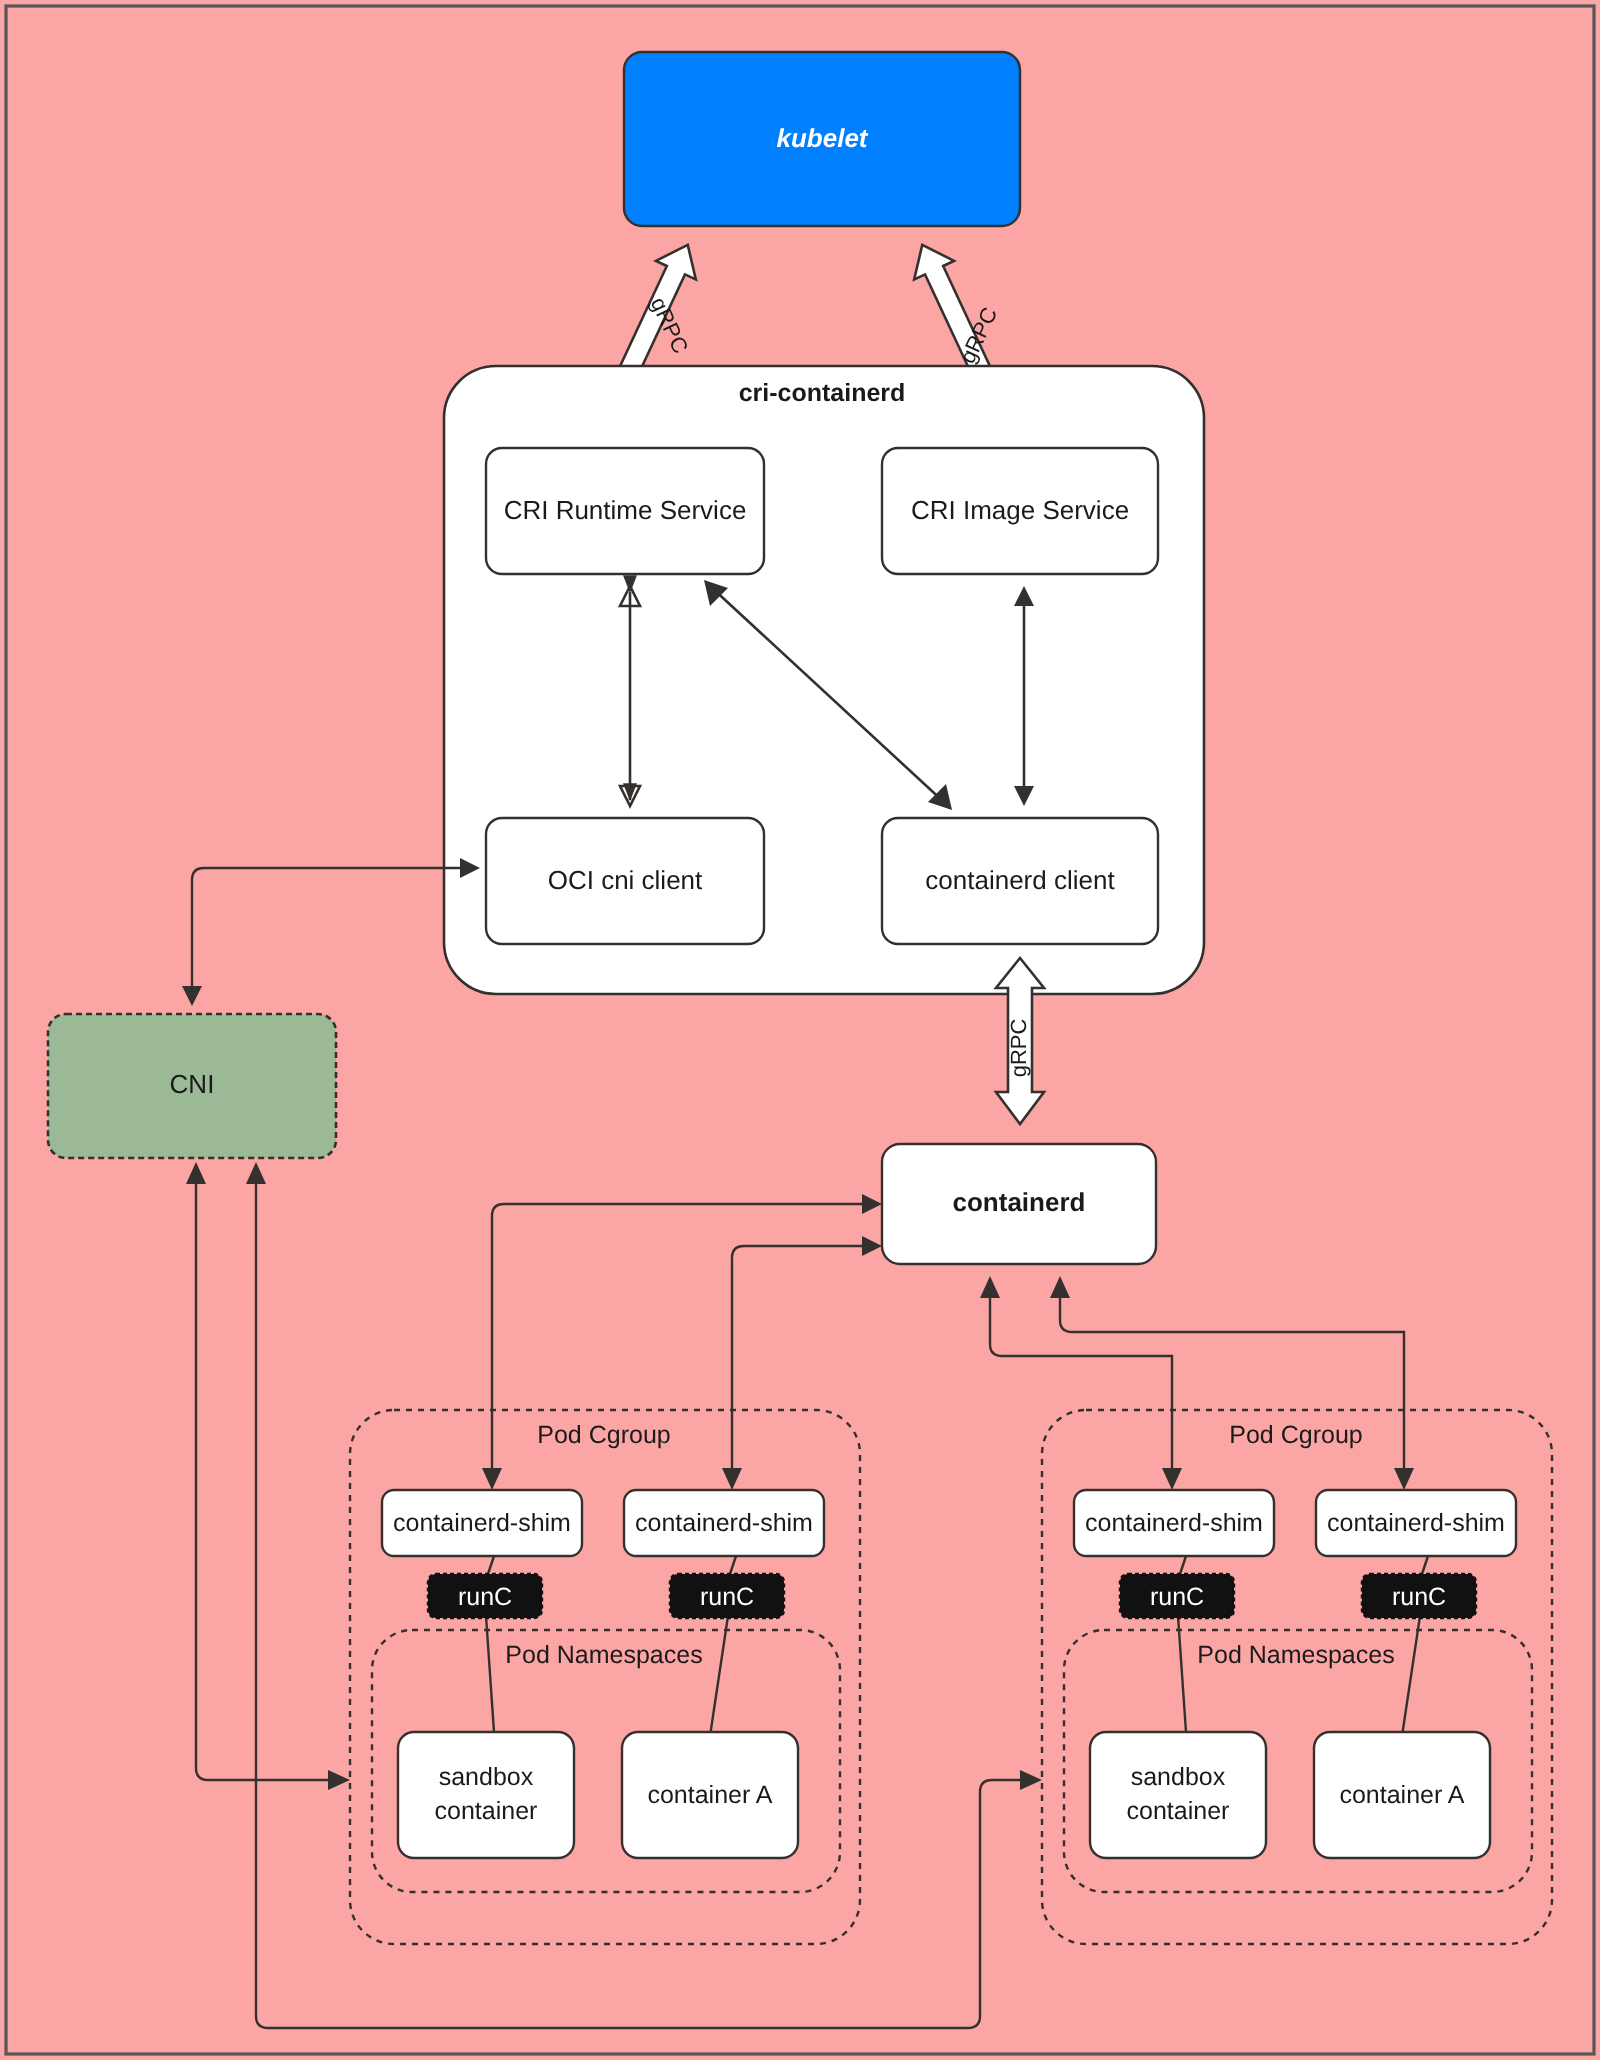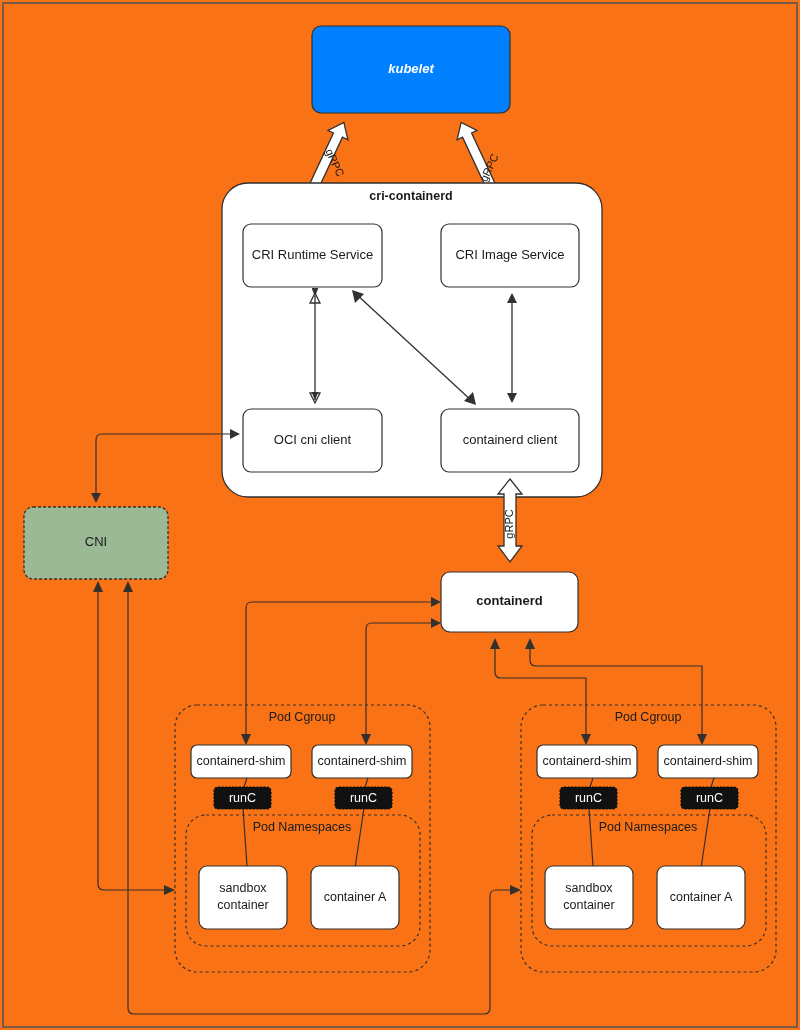--- a/index.html
+++ b/index.html
@@ -10,21 +10,21 @@
   body {
     width: 800px;
     height: 1030px;
     font-family: "Liberation Sans", sans-serif;
     overflow: hidden;
   }
   #diagram-root {
     position: relative;
     width: 800px;
     height: 1030px;
-    background: #f97316;
+    background: #fca5a5;
     box-sizing: border-box;
   }
   svg#diagram {
     display: block;
     width: 800px;
     height: 1030px;
   }
   .node-label {
     font-family: "Liberation Sans", sans-serif;
     font-size: 13px;

